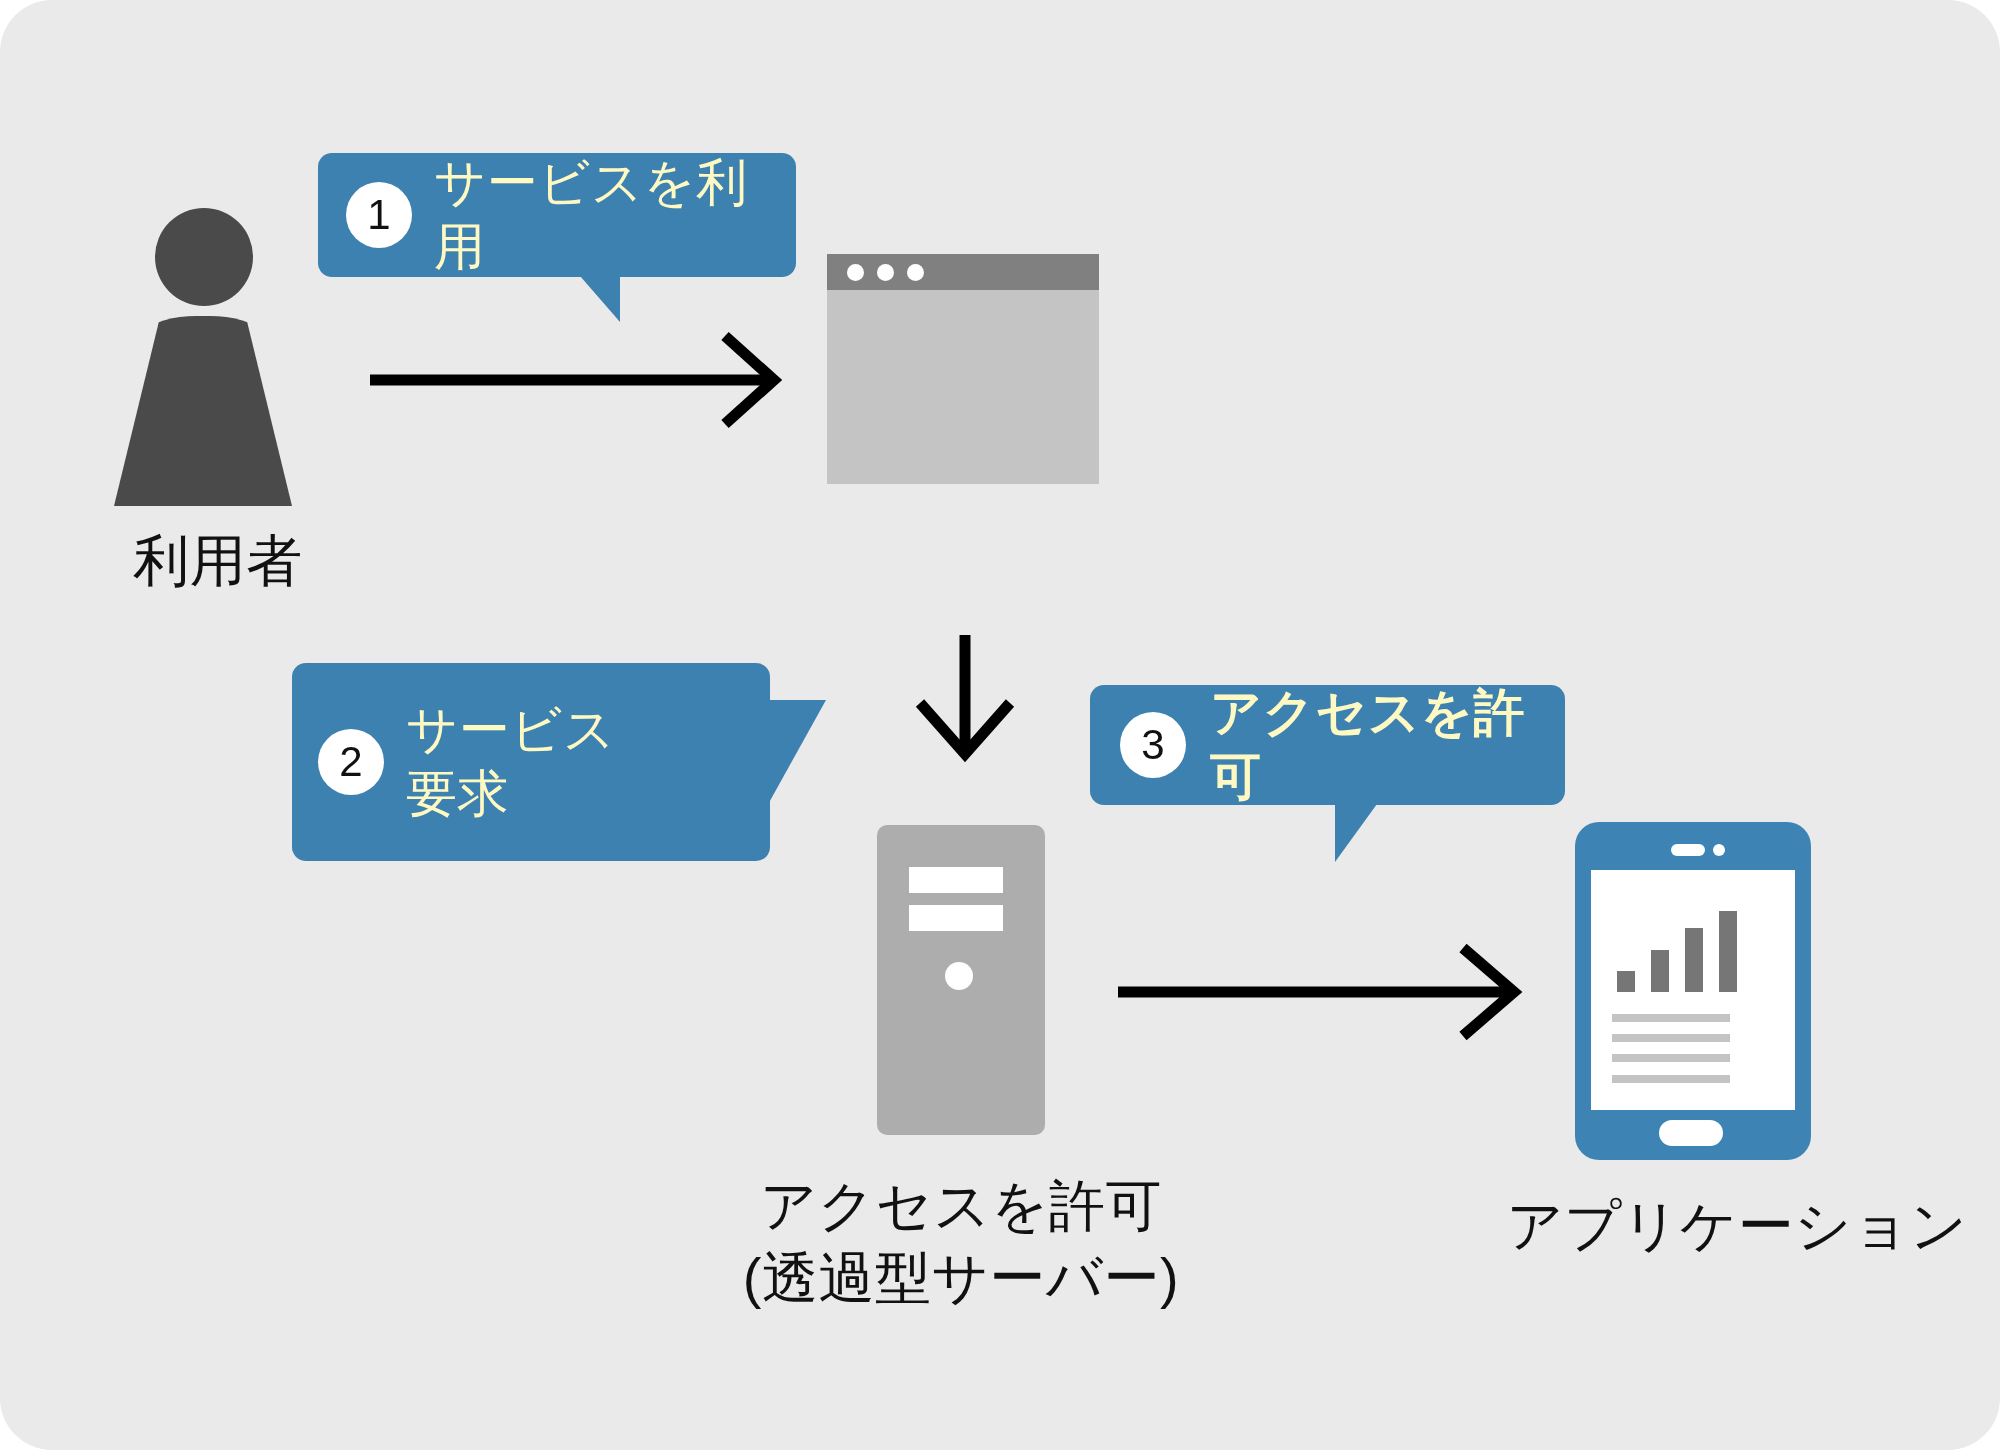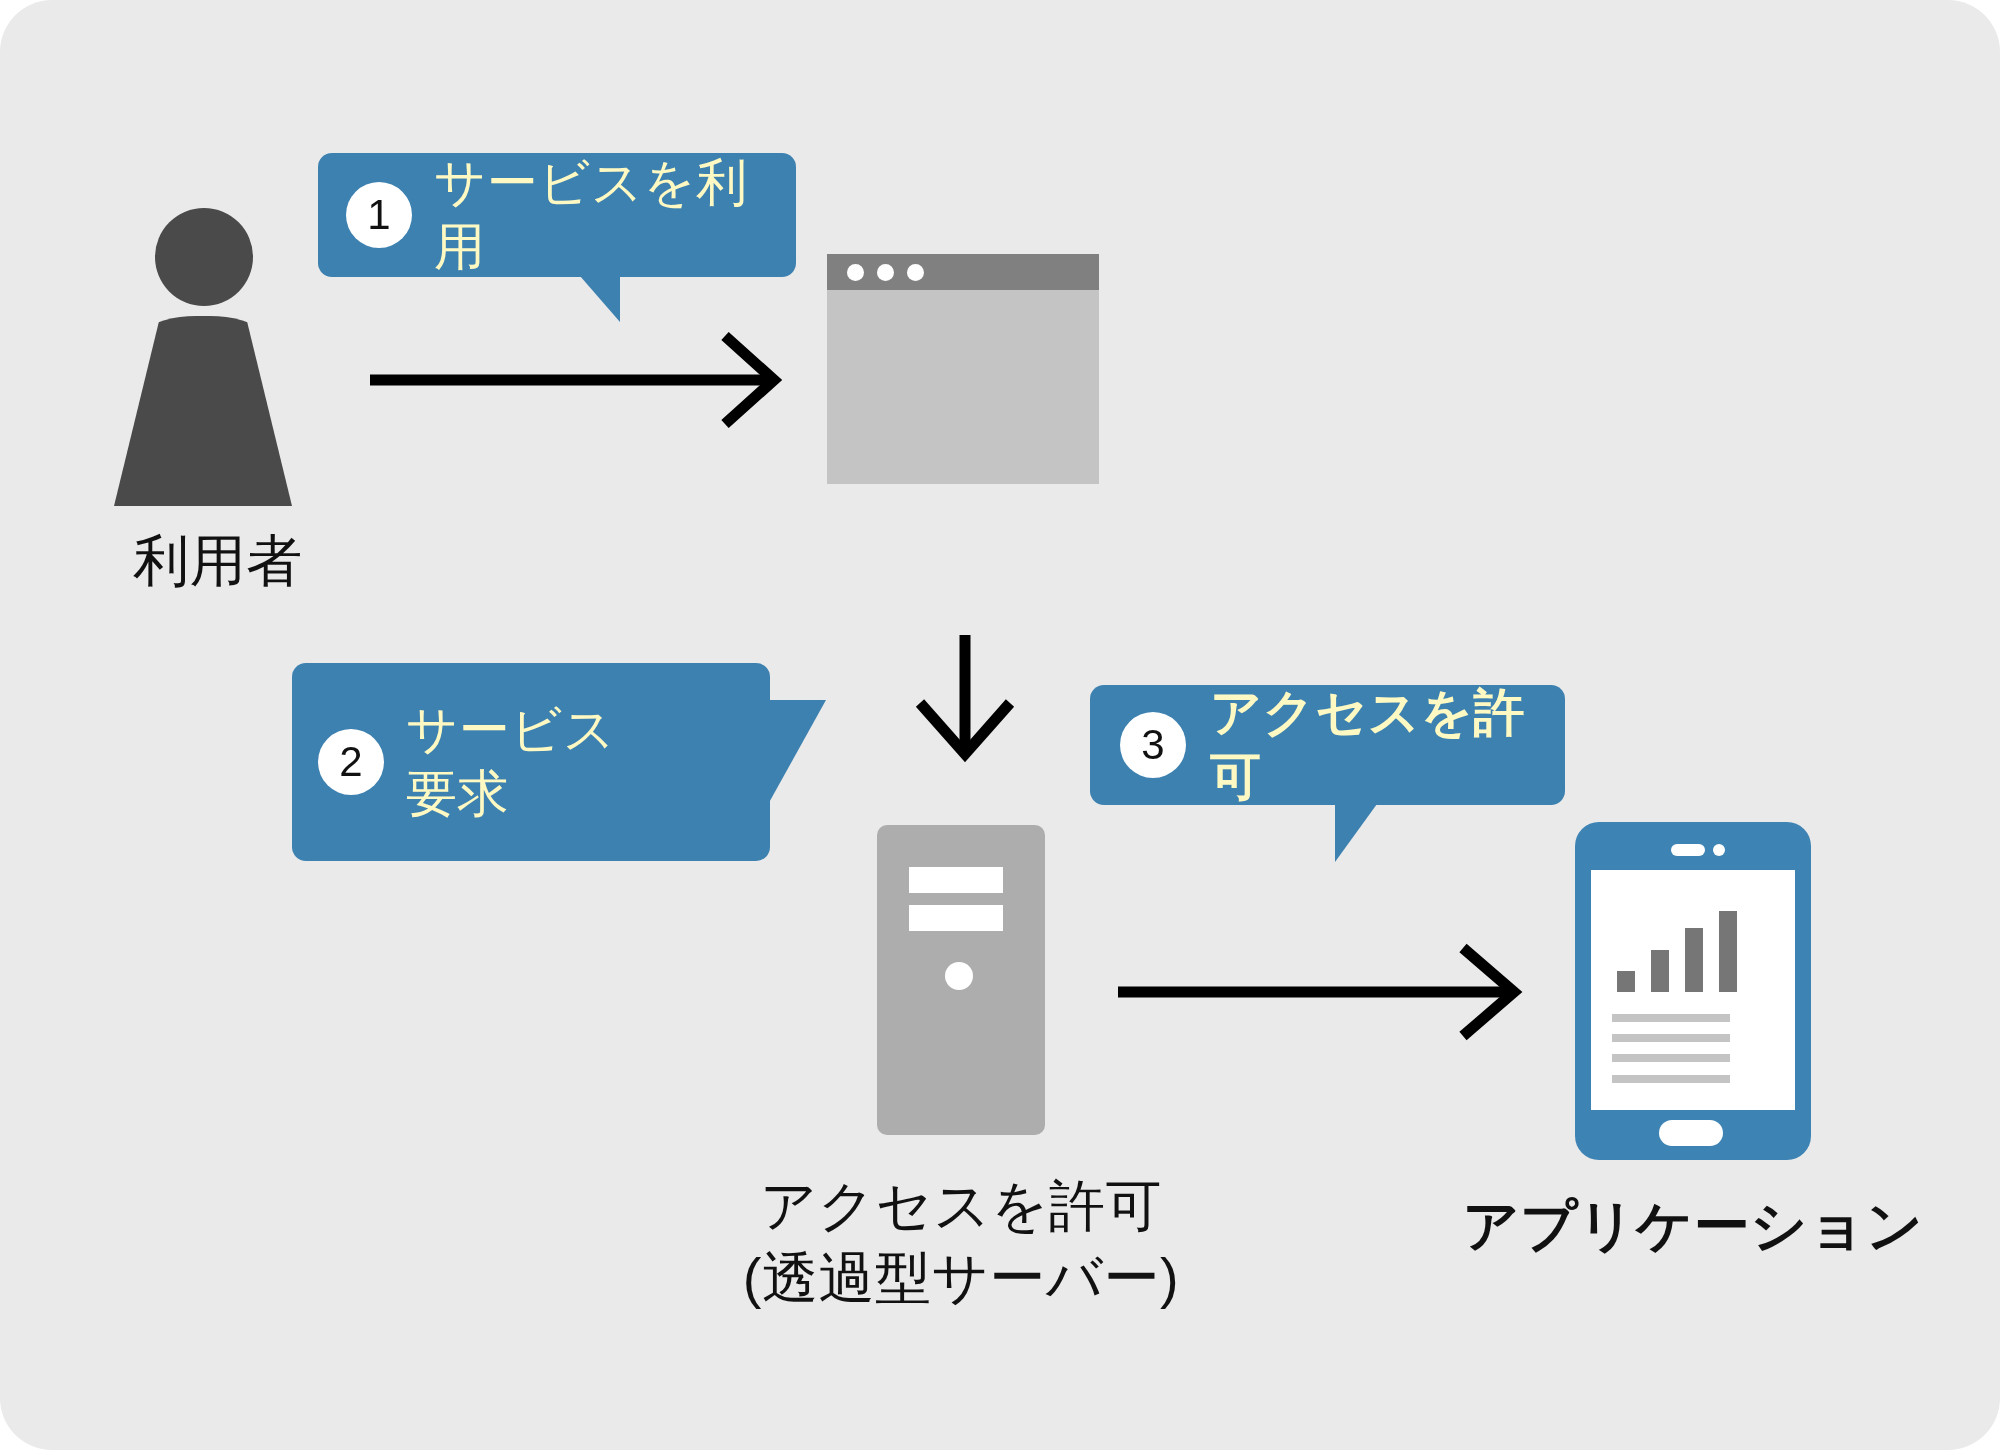--- a/index.html
+++ b/index.html
@@ -200,21 +200,21 @@
       <div class="chart-bar" style="left:60px; top:80px; width:18px; height:42px;"></div>
       <div class="chart-bar" style="left:94px; top:58px; width:18px; height:64px;"></div>
       <div class="chart-bar" style="left:128px; top:41px; width:18px; height:81px;"></div>
       <div class="text-line" style="left:21px; top:144px; width:118px; height:8px;"></div>
       <div class="text-line" style="left:21px; top:164px; width:118px; height:8px;"></div>
       <div class="text-line" style="left:21px; top:184px; width:118px; height:8px;"></div>
       <div class="text-line" style="left:21px; top:205px; width:118px; height:8px;"></div>
     </div>
     <div class="tablet-home" style="left:84px; top:298px; width:64px; height:26px;"></div>
   </div>
-  <div class="node-label" style="left:1443px; top:1190px; width:500px;font-weight:bold;">アプリケーション</div>
+  <div class="node-label" style="left:1487px; top:1190px; width:500px;">アプリケーション</div>
 
   <svg class="arrow-svg" style="left:370px; top:330px;" width="420" height="100" viewBox="0 0 420 100">
     <line x1="0" y1="50" x2="400" y2="50" stroke="#000000" stroke-width="11"></line>
     <polyline points="355,6 404,50 355,94" fill="none" stroke="#000000" stroke-width="11"></polyline>
   </svg>
 
   <svg class="arrow-svg" style="left:900px; top:635px;" width="130" height="130" viewBox="0 0 130 130">
     <line x1="65" y1="0" x2="65" y2="115" stroke="#000000" stroke-width="11"></line>
     <polyline points="20,68 65,119 110,68" fill="none" stroke="#000000" stroke-width="11"></polyline>
   </svg>

